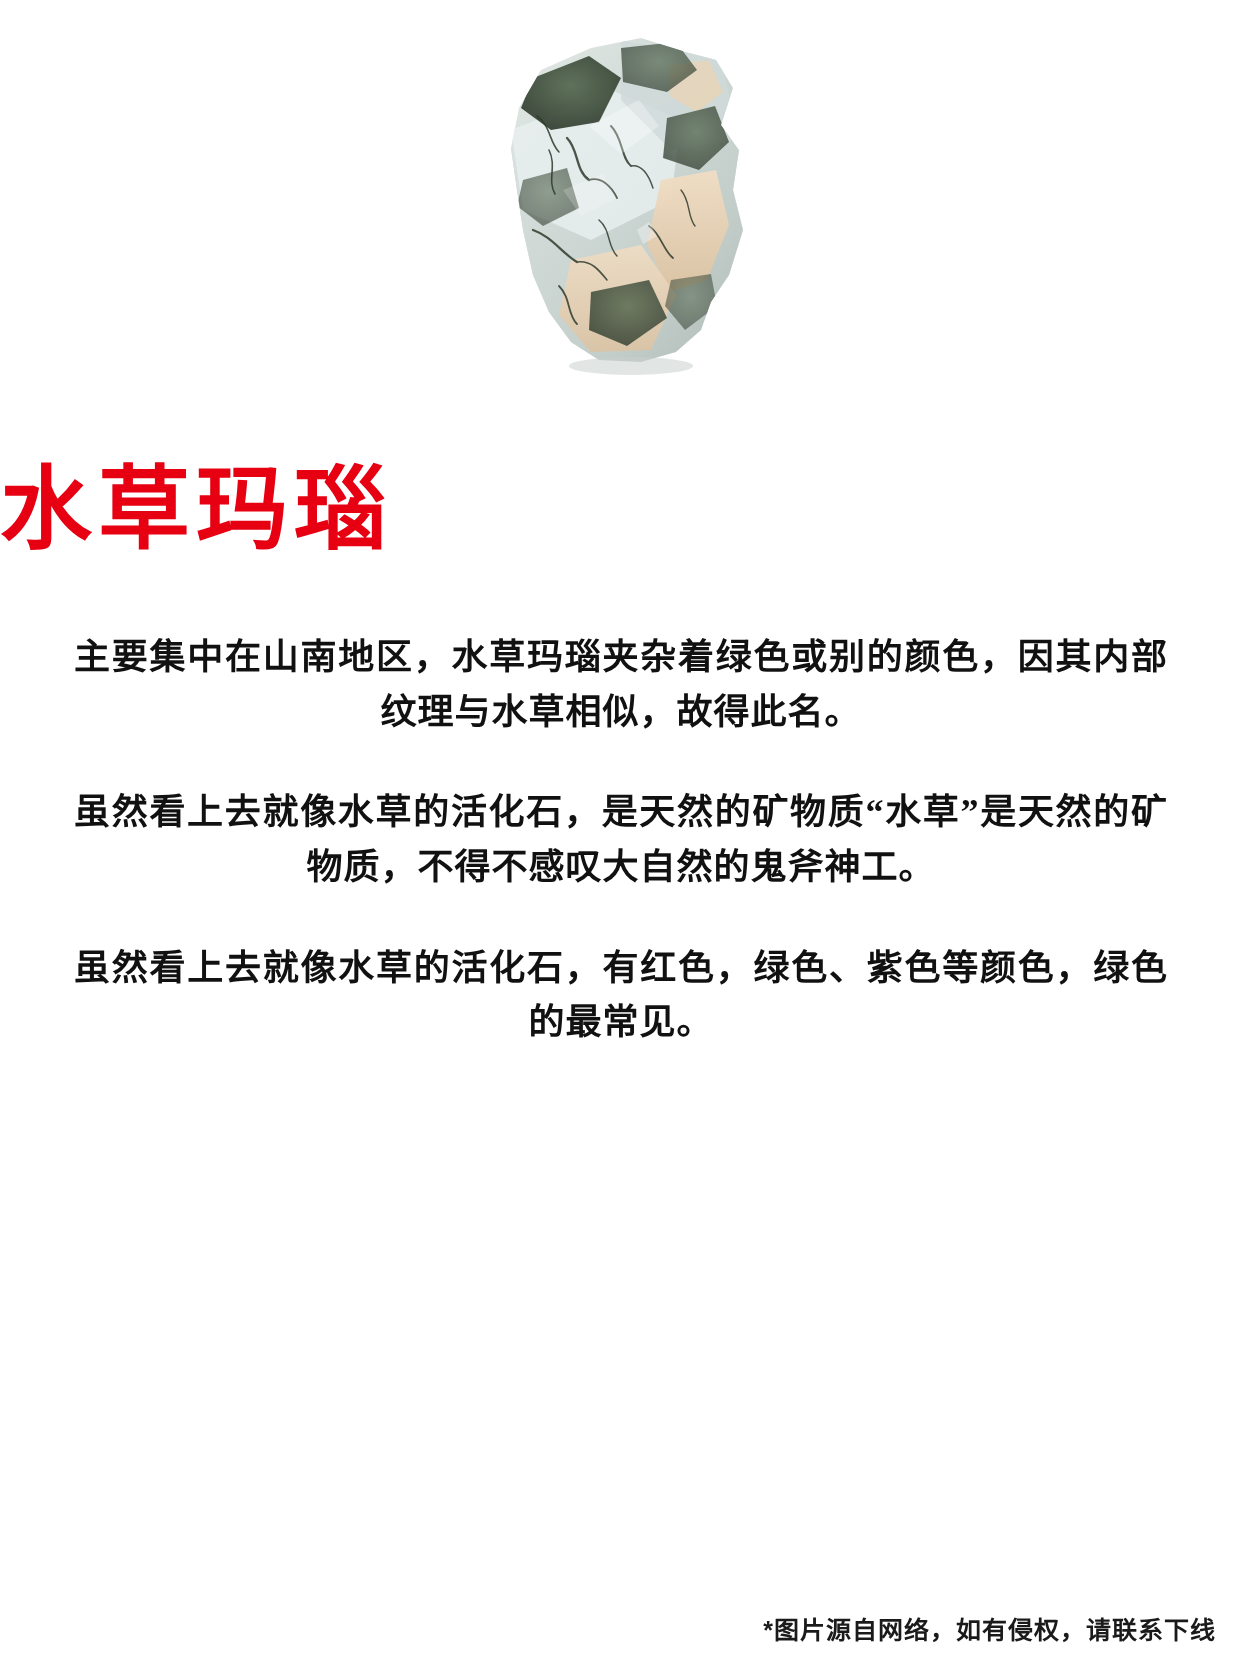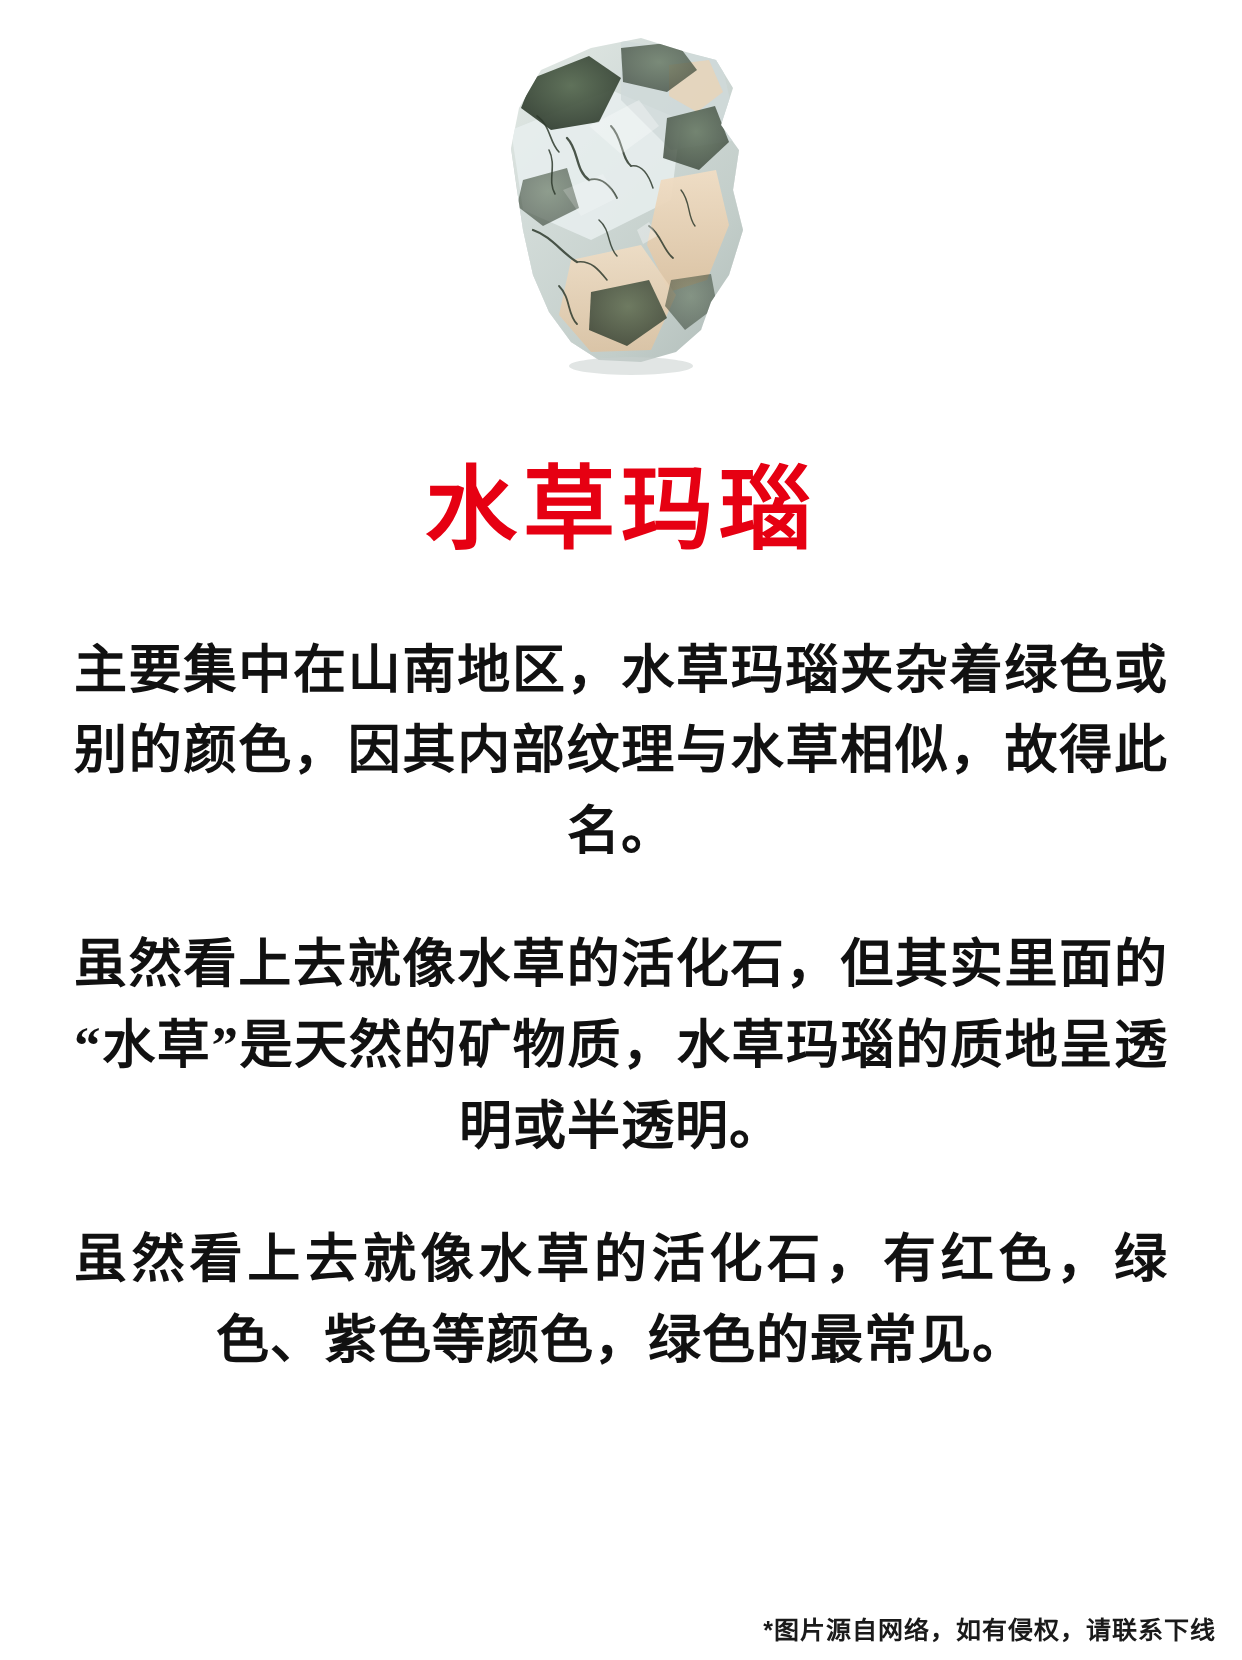--- a/index.html
+++ b/index.html
@@ -38,36 +38,35 @@
     height: 350px;
   }
   .stone-svg {
     display: block;
     width: 300px;
     height: 350px;
   }
 
   
   .title {
-    text-align: center;
     color: #e60012;
     font-size: 92px;
     font-weight: bold;
     letter-spacing: 6px;
     line-height: 1.15;
     margin-top: 38px;
     font-family: "Liberation Serif", "DejaVu Serif", serif;
   }
 
   
   .body-copy {
     margin: 66px 74px 0 74px;
   }
   .para {
-    font-size: 53px;
+    font-size: 36px;
     line-height: 1.52;
     color: #111111;
     font-weight: bold;
     text-align: justify;
     text-align-last: center;
     letter-spacing: 1px;
     margin-bottom: 46px;
     font-family: "Liberation Serif", "DejaVu Serif", serif;
   }
 
@@ -156,19 +155,19 @@
 
         <ellipse cx="160" cy="336" rx="62" ry="9" fill="#c9cfcd" opacity="0.55"></ellipse>
       </svg>
     </div>
   </div>
 
   <h1 class="title">水草玛瑙</h1>
 
   <div class="body-copy">
     <p class="para">主要集中在山南地区，水草玛瑙夹杂着绿色或别的颜色，因其内部纹理与水草相似，故得此名。</p>
-    <p class="para">虽然看上去就像水草的活化石，但其实里面的“水草”是天然的矿物质，水草玛瑙的质地呈透明或半透明。</p>
+    <p class="para">虽然看上去就像水草的活化石，是天然的矿物质“水草”是天然的矿物质，不得不感叹大自然的鬼斧神工。</p>
     <p class="para">虽然看上去就像水草的活化石，有红色，绿色、紫色等颜色，绿色的最常见。</p>
   </div>
 
   <div class="footer">*图片源自网络，如有侵权，请联系下线</div>
 
 </div>
 
 </body></html>

